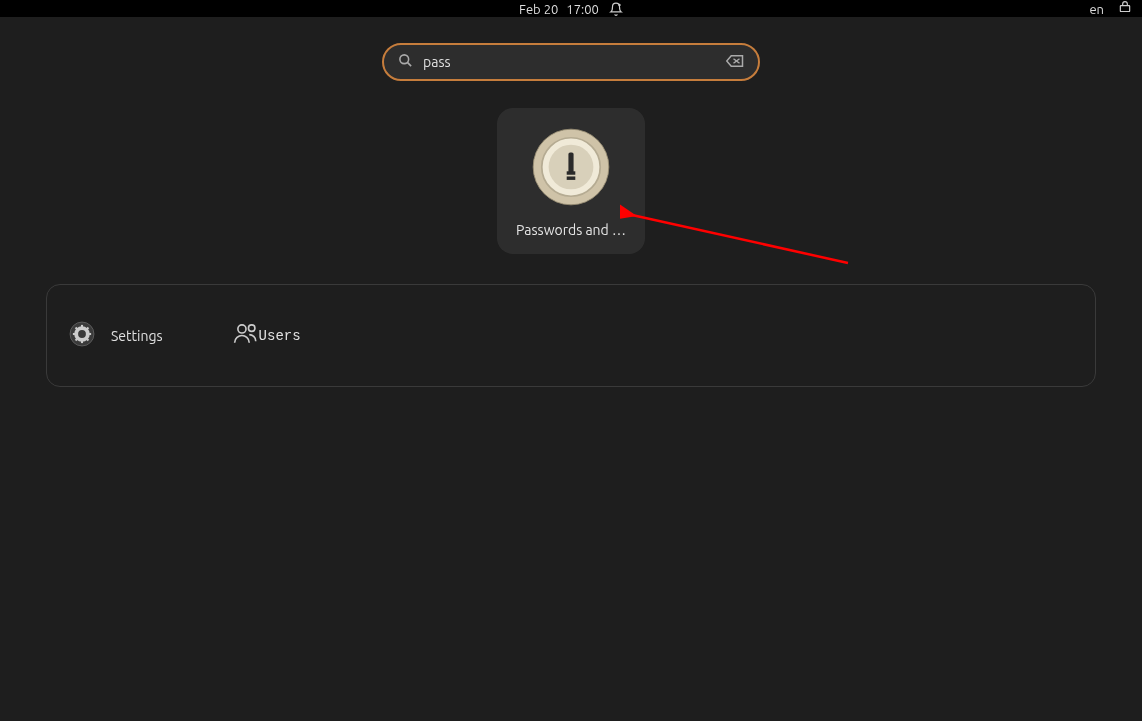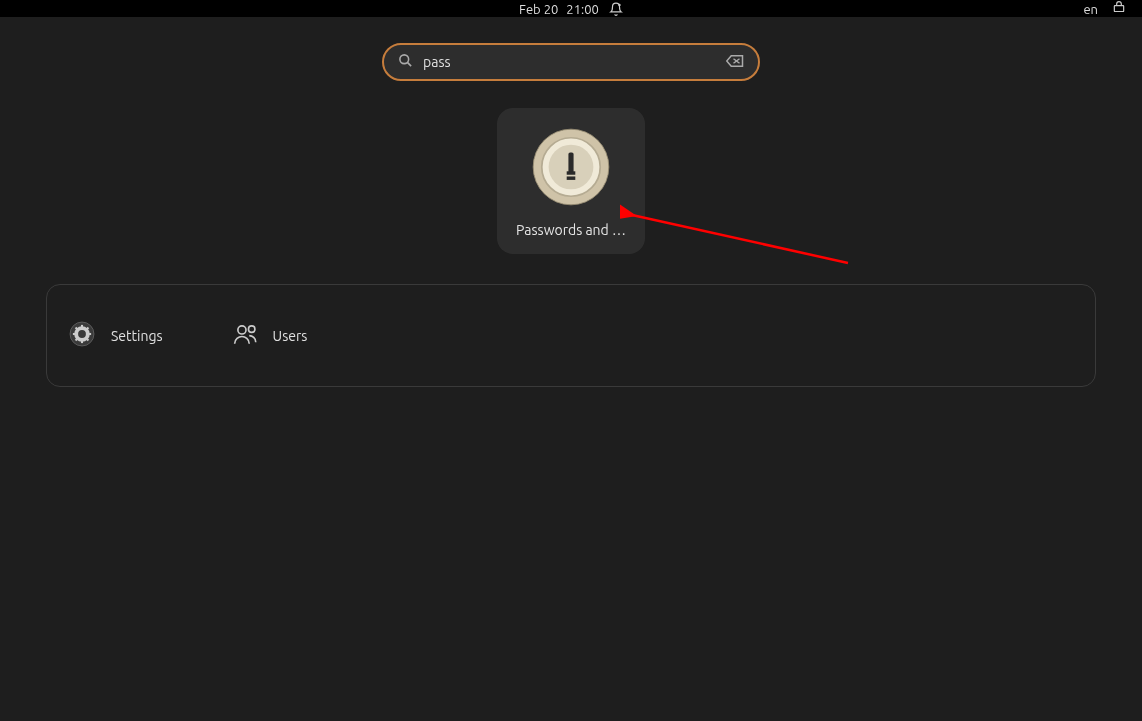--- a/index.html
+++ b/index.html
@@ -34,21 +34,21 @@
       color: #ddd;
       display: flex;
       gap: 8px;
     }
     .bell-icon {
       display: inline-flex;
       align-items: center;
     }
     .topbar-right {
       position: absolute;
-      right: 16px;
+      right: 10px;
       display: flex;
       align-items: center;
       gap: 14px;
       justify-content: flex-end;
     }
     .lang {
       color: #ddd;
       font-size: 13px;
     }
     .search-wrap {
@@ -126,22 +126,22 @@
       align-items: center;
       gap: 16px;
     }
     .settings-label {
       color: #e0e0e0;
       font-size: 14px;
     }
     .settings-item {
       display: flex;
       align-items: center;
-      gap: 14px;
       cursor: pointer;
+      font-family: Liberation Mono, monospace;
     }
     .settings-item-text {
       display: flex;
       gap: 8px;
       font-size: 14px;
       align-items: baseline;
     }
     .settings-item-title {
       color: #e0e0e0;
     }
@@ -157,21 +157,21 @@
       pointer-events: none;
     }
   </style>
 </head>
 <body>
 
 <div class="topbar">
   <div class="topbar-center">
     <span class="datetime">
       <span>Feb 20</span>
-      <span>21:00</span>
+      <span>17:00</span>
     </span>
     <span class="bell-icon">
       <svg width="14" height="14" viewBox="0 0 24 24" fill="none" stroke="#ccc" stroke-width="2">
         <path d="M6 8a6 6 0 0 1 12 0c0 7 3 9 3 9H3s3-2 3-9"></path>
         <path d="M10 21a2 2 0 0 0 4 0"></path>
         <circle cx="18" cy="5" r="2" fill="#ccc" stroke="none"></circle>
       </svg>
     </span>
   </div>
   <div class="topbar-right">

